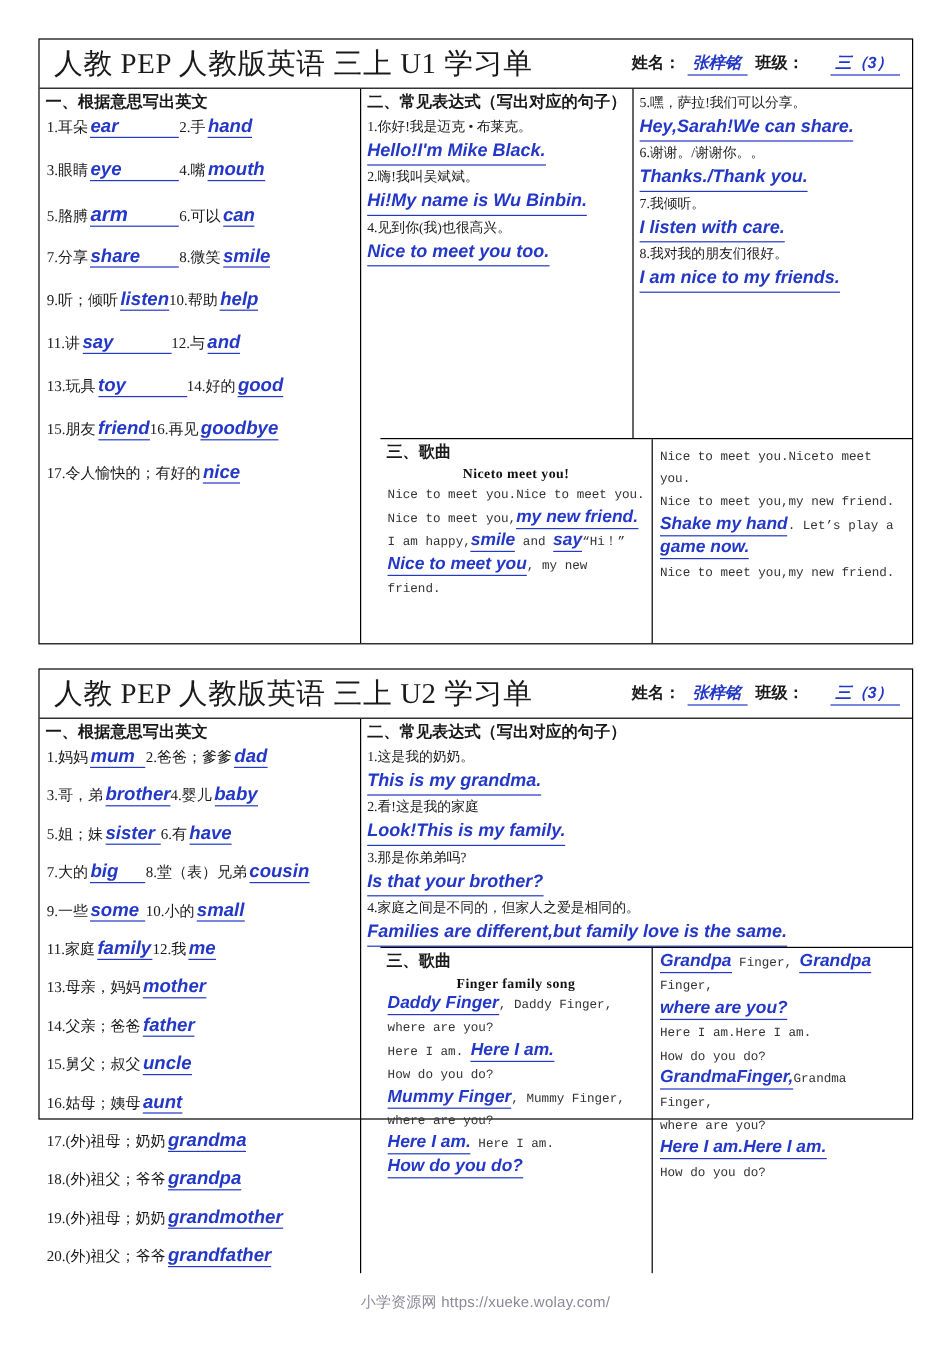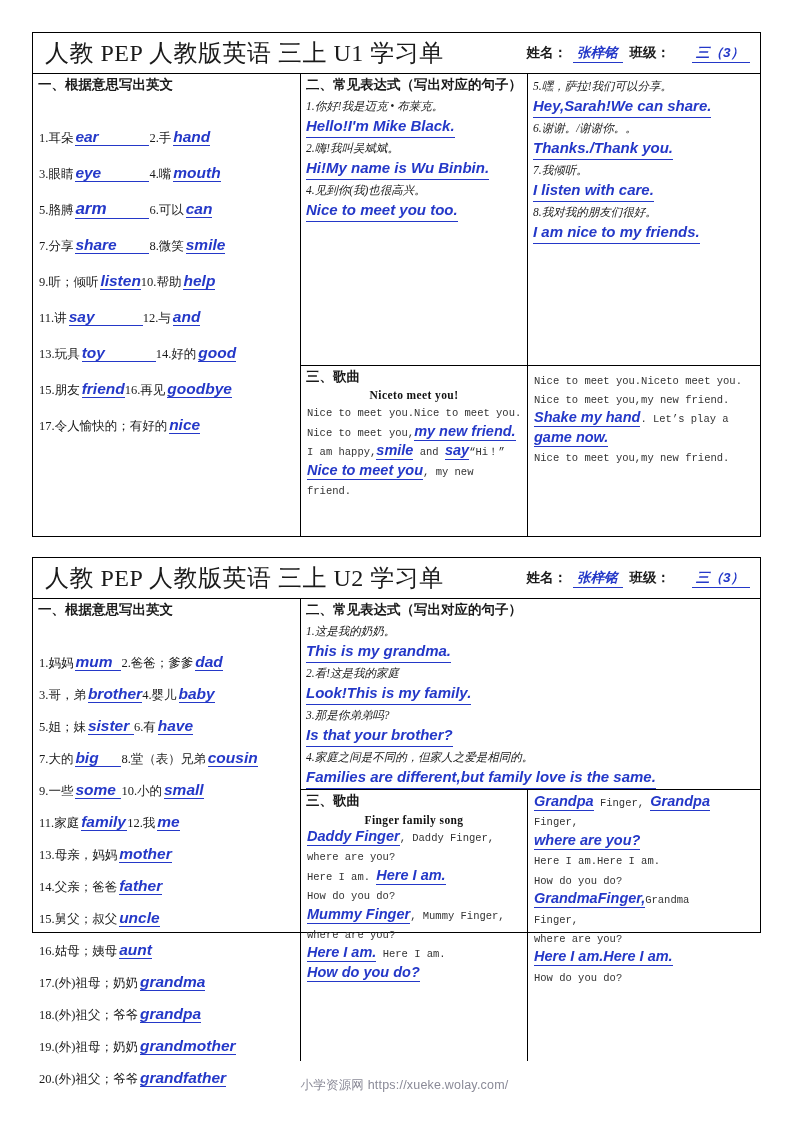--- a/index.html
+++ b/index.html
@@ -39,50 +39,50 @@
   .vrow{display:flex;align-items:baseline;font-size:12.5px;white-space:nowrap;}
   #sheet-1 .vrow{height:36px;}
   #sheet-2 .vrow{height:32px;}
   .vnum{font-size:12.5px;}
   .vcn{font-size:12.5px;padding-right:2px;}
   .ans{
     color:#2438c8;font-family:"Liberation Sans", sans-serif;font-style:italic;font-weight:bold;
     border-bottom:1.4px solid #2438c8;display:inline-block;text-align:left;
     line-height:1.05;
   }
-  .ans.s15{font-size:15.5px;margin-top:31px;}
+  .ans.s15{font-size:15.5px;}
   .ans.s17{font-size:17px;}
   .pad60{min-width:74px;}
   .pad40{min-width:46px;}
   .pad20{min-width:26px;}
 
   
   .expr{padding:2px 4px 0 5px;}
-  .ex-cn{font-size:11.5px;line-height:1.5;font-style:italic;}
+  .ex-cn{font-size:11.5px;line-height:1.5;}
   .ex-en{
     color:#2438c8;font-family:"Liberation Sans", sans-serif;font-style:italic;font-weight:bold;
     font-size:15px;line-height:1.45;border-bottom:1.4px solid #2438c8;display:inline-block;
     margin-bottom:2px;
   }
 
   
   .split{display:flex;align-items:stretch;flex:1 1 auto;}
   .split > .sp-l{width:227px;flex:0 0 227px;border-right:1.5px solid #000;box-sizing:border-box;}
   .split > .sp-r{flex:1 1 auto;box-sizing:border-box;}
 
   
   .song{padding:1px 5px 0 6px;font-family:"Liberation Mono", monospace;font-size:10.5px;line-height:1.85;color:#333;}
   .song-title{text-align:center;font-weight:bold;font-size:11.5px;letter-spacing:.4px;padding:2px 0 2px;color:#111;}
   .song p{margin:0;}
   .hw{
     color:#2438c8;font-family:"Liberation Sans", sans-serif;font-style:italic;font-weight:bold;
     font-size:14.5px;border-bottom:1.4px solid #2438c8;display:inline-block;line-height:1.1;
   }
 
-  .topline{border-top:1.5px solid #000;}
+  .topline{border-top:1.5px solid #000;margin-left:16px;}
 
   .watermark{
     position:absolute;left:16px;right:0;top:1077px;text-align:center;
     font-size:12.5px;color:#8a8a97;font-family:"Liberation Sans", sans-serif;letter-spacing:.2px;
   }
 </style>
 </head>
 <body>
 
 <div class="page">

